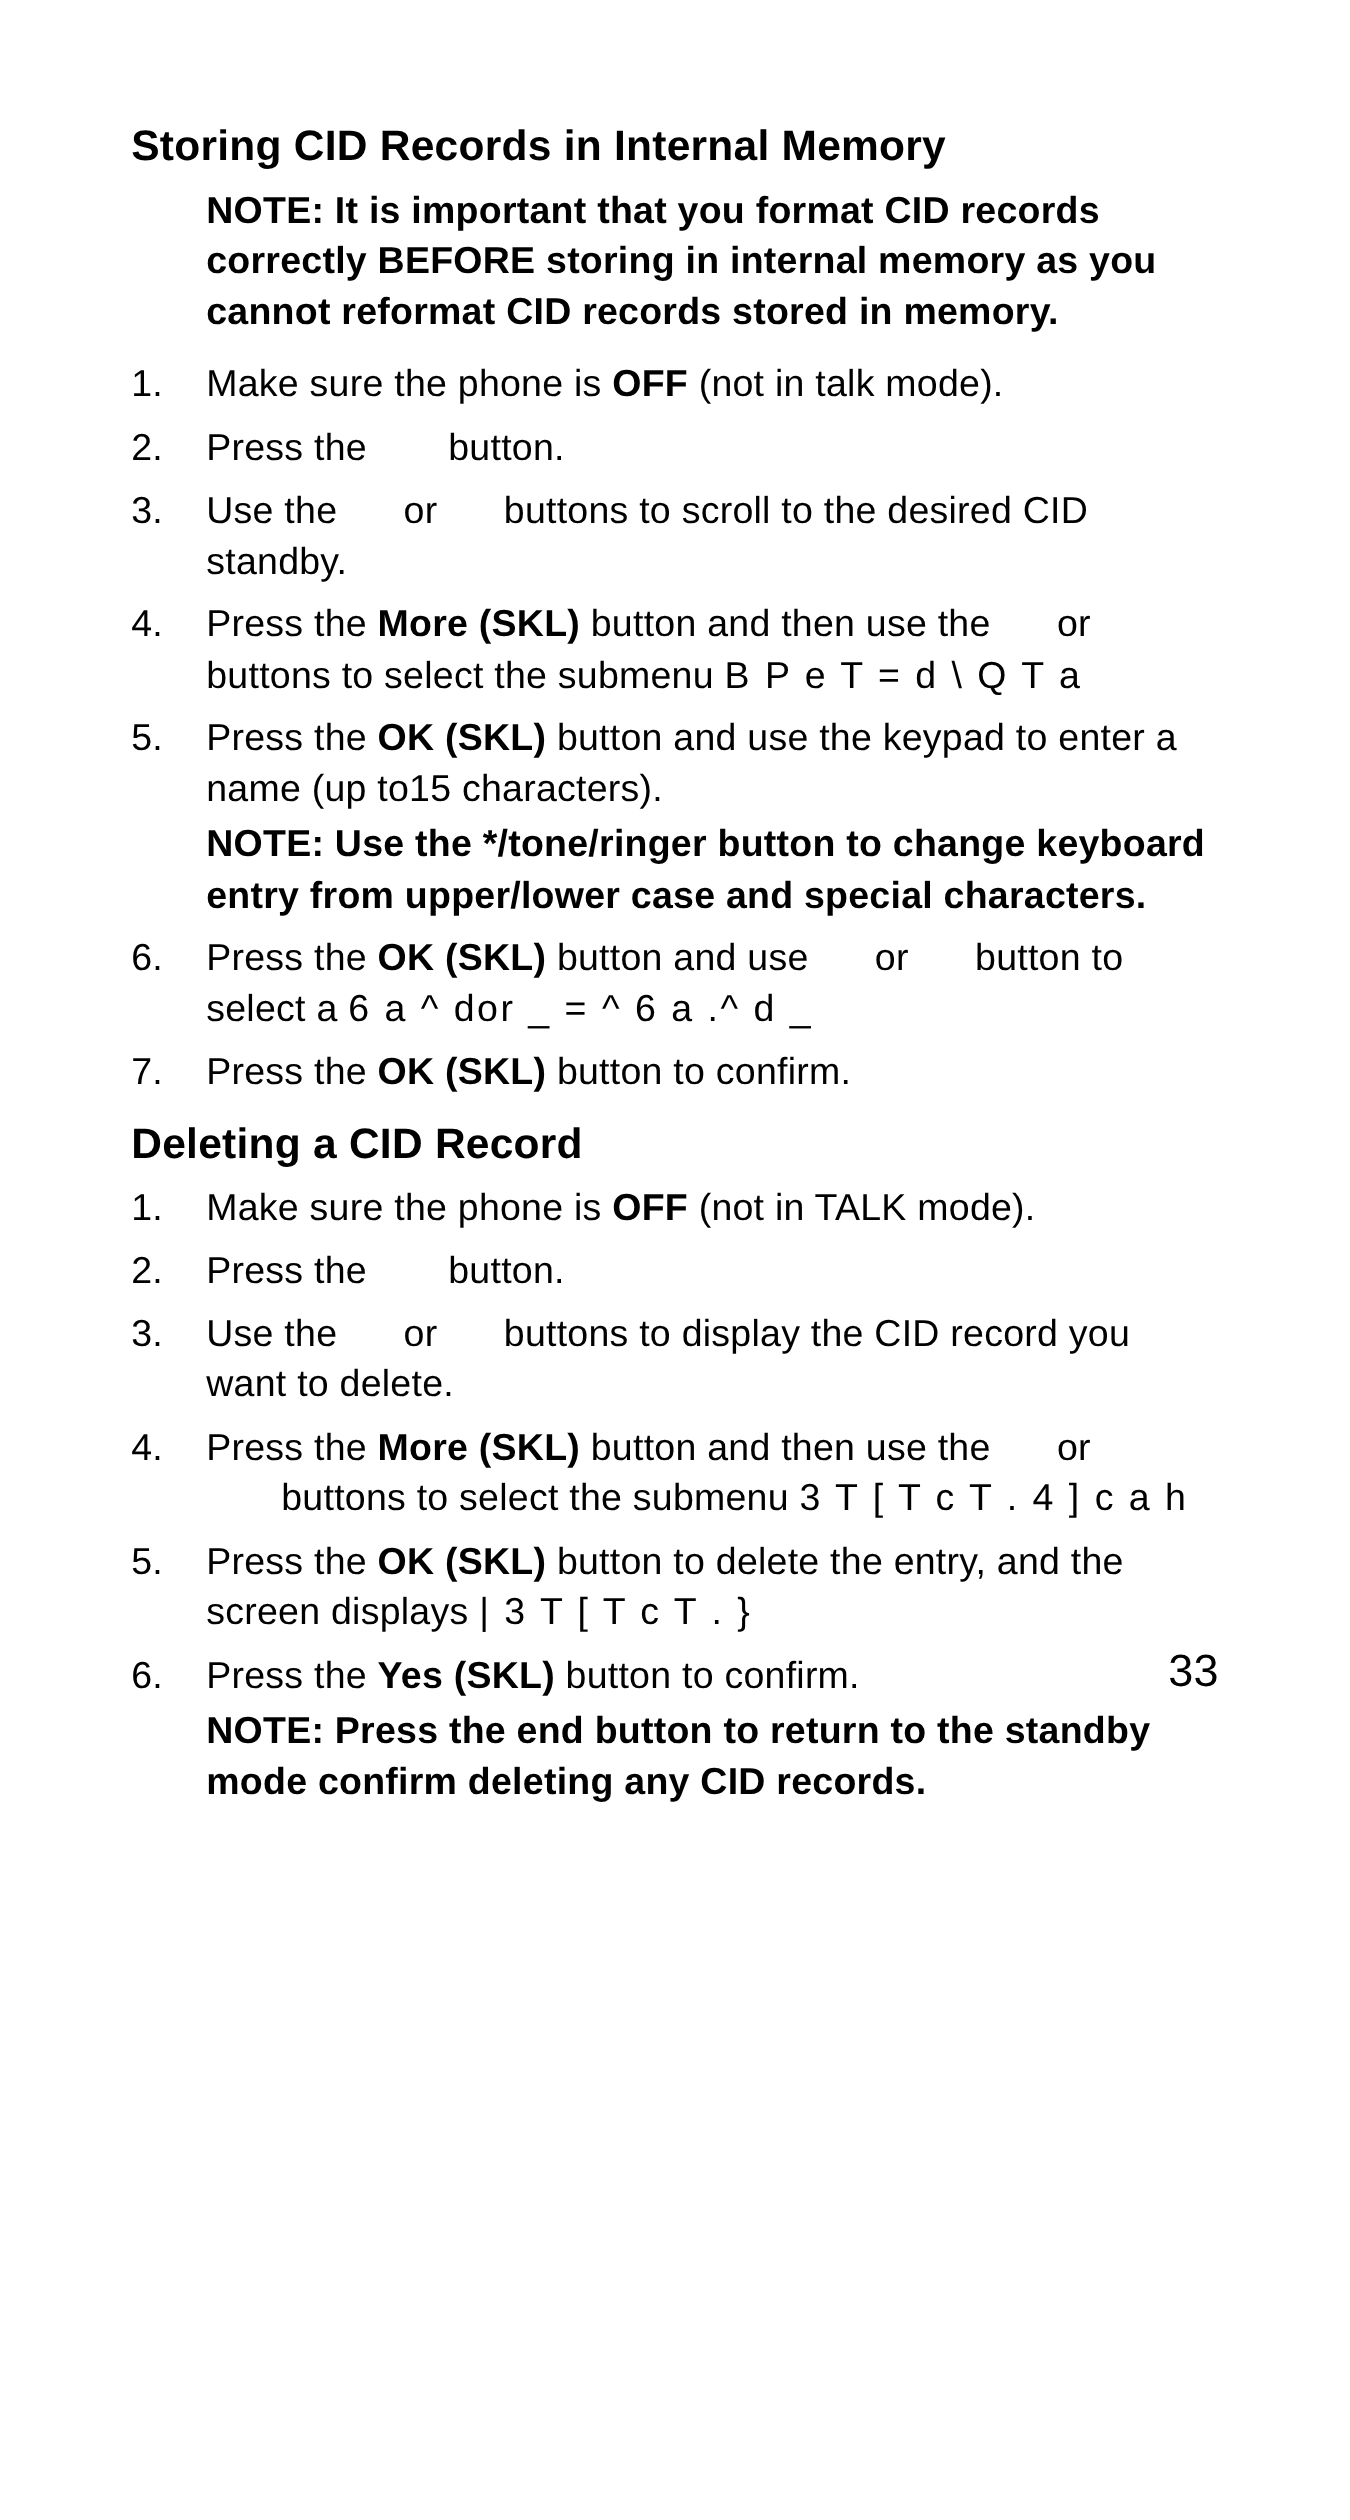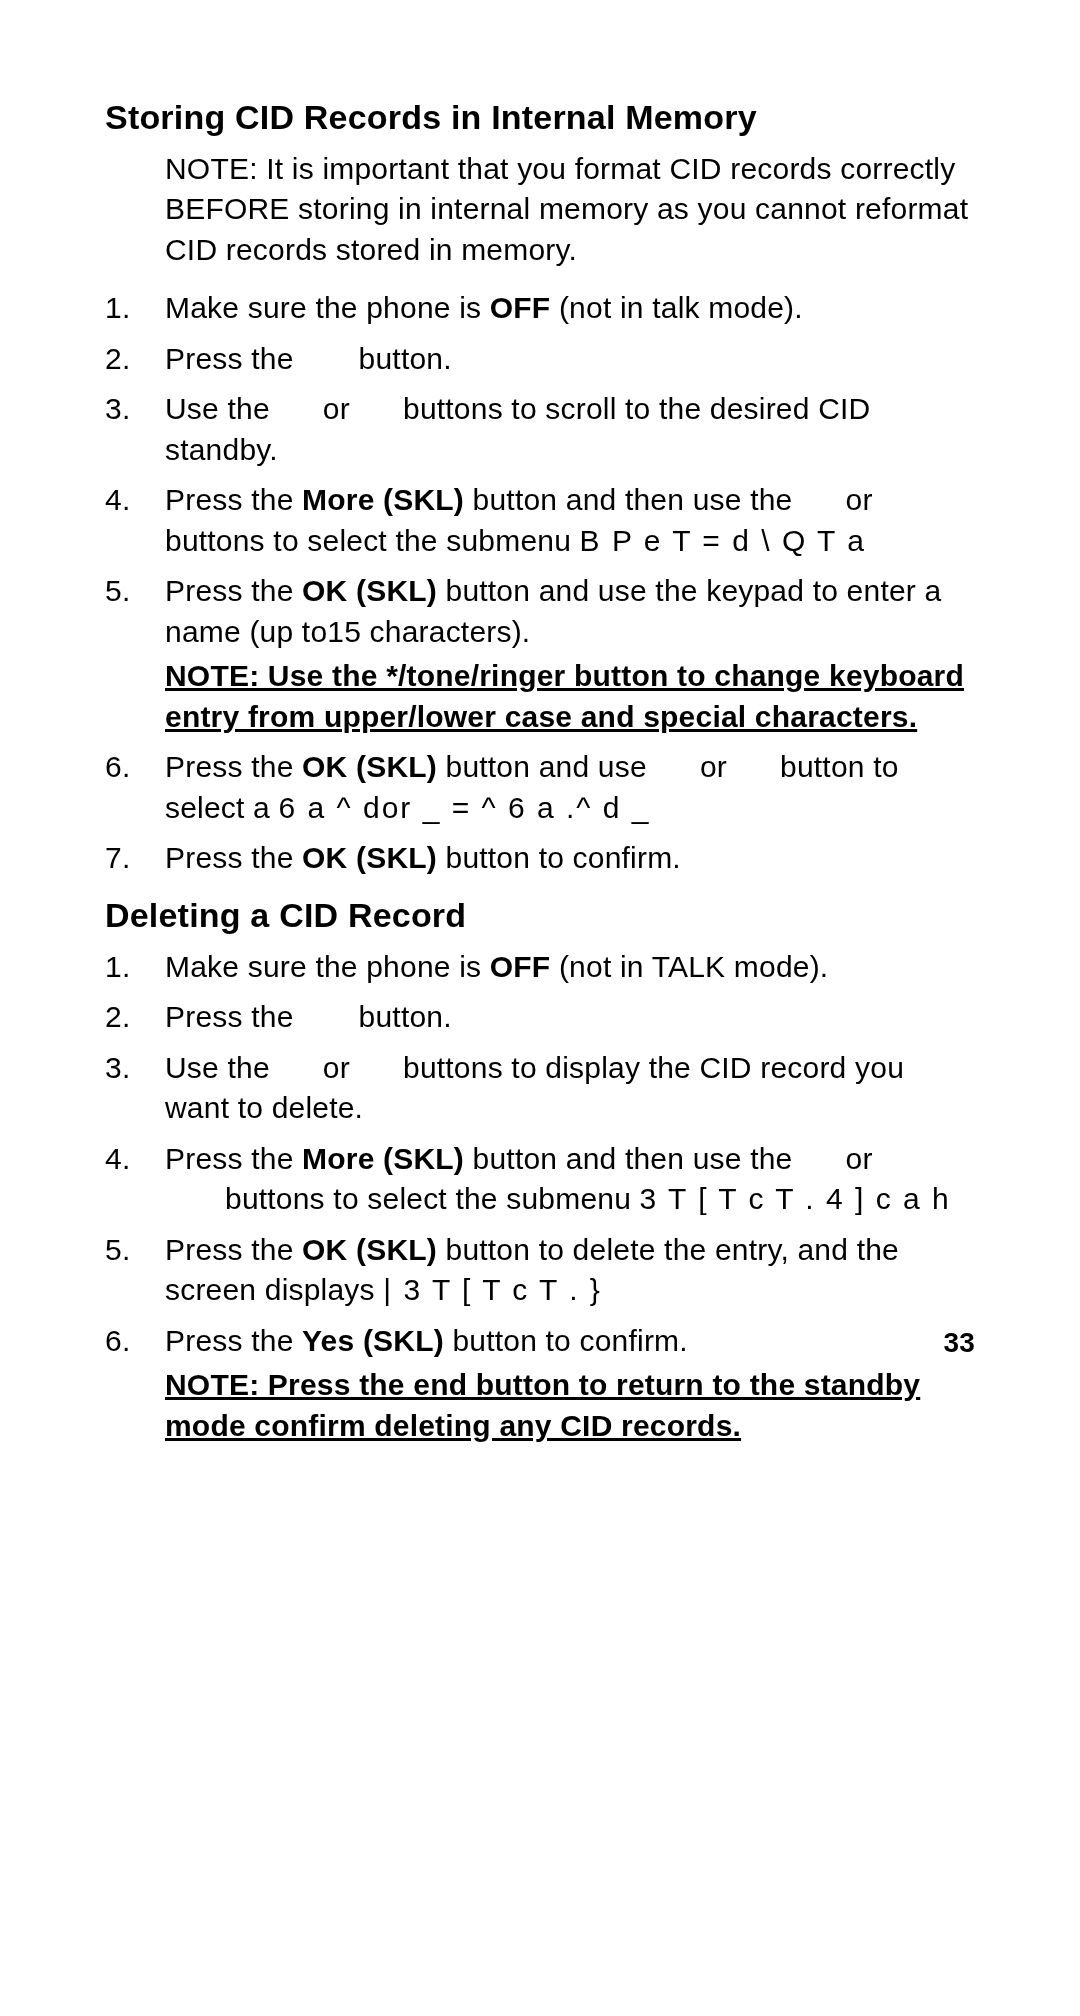--- a/index.html
+++ b/index.html
@@ -23,21 +23,21 @@
   }
   h2.section {
     font-size: 34px;
     font-weight: 700;
     margin: 0 0 8px 0;
   }
   p.intro {
     margin: 0 0 20px 0;
   }
   .note-block {
-    font-weight: 400;
+    font-weight: 700;
     margin: 0 0 18px 0;
     padding-left: 60px;
   }
   ol {
     margin: 0 0 14px 0;
     padding-left: 0;
     list-style: none;
     counter-reset: item;
   }
   ol > li {
@@ -49,35 +49,33 @@
   ol > li::before {
     content: counter(item) ".";
     position: absolute;
     left: 0;
     top: 0;
   }
   .sub-note {
     font-weight: 700;
     display: block;
     margin-top: 4px;
-    text-decoration: underline;
   }
   .b { font-weight: 700; margin-top: 38px; }
   .mono-ish {
     font-family: "Helvetica Neue", Arial, sans-serif;
     letter-spacing: 2px;
   }
   .gap { display:inline-block; width: 48px; }
   .gap-sm { display:inline-block; width: 36px; }
   .page-num {
     position: absolute;
     bottom: 70px;
     right: 105px;
-    font-size: 28px;
-    font-weight: bold;
+    font-size: 36px;
   }
 </style>
 </head>
 <body>
 
 <div class="page">
 
   <h2 class="section">Storing CID Records in Internal Memory</h2>
   <p class="note-block">NOTE: It is important that you format CID records correctly BEFORE storing in internal memory as you cannot reformat CID records stored in memory.</p>
 

